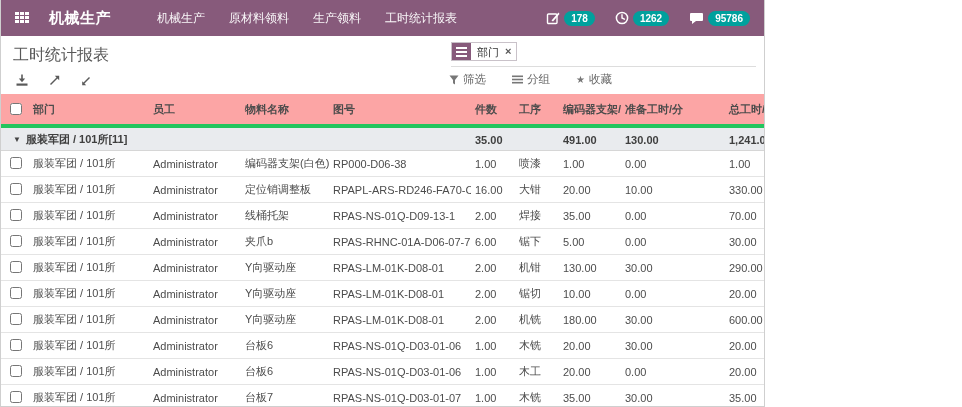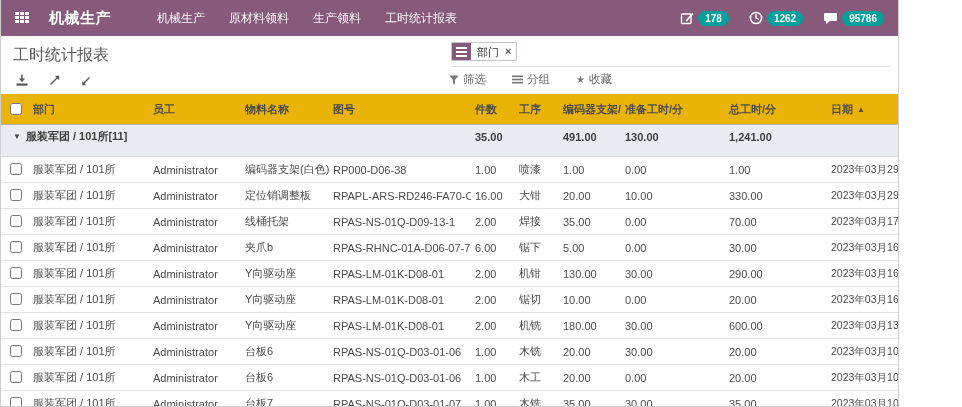--- a/index.html
+++ b/index.html
@@ -6,21 +6,21 @@
     --brand:#875A7B;
     --badge:#00A09D;
     --text:#4c4c4c;
     --muted:#666;
     --row-border:#e4e4e4;
     --group-bg:#e9ebee;
   }
   *{box-sizing:border-box;}
   html,body{margin:0;padding:0;background:#fff;}
   body{font-family:"Liberation Sans","DejaVu Sans",sans-serif;color:var(--text);}
-  .screen{width:899px;height:407px;overflow:hidden;border:1px solid #cfcfcf;border-top:none;position:relative;background:#eab308;}
+  .screen{width:765px;height:407px;overflow:hidden;border:1px solid #cfcfcf;border-top:none;position:relative;background:#fca5a5;}
 
   
   .topbar{height:36px;background:var(--brand);display:flex;align-items:center;padding:0 14px;color:#fff;}
   .apps-btn{width:16px;height:13px;display:grid;grid-template-columns:repeat(3,4px);grid-auto-rows:3px;gap:1px;cursor:pointer;margin-right:18px;}
   .apps-btn i{background:#fff;display:block;}
   .app-name{font-size:15px;font-weight:bold;margin-right:46px;letter-spacing:.5px;}
   .menu{display:flex;gap:24px;font-size:12px;}
   .menu-item{cursor:pointer;opacity:.95;}
   .systray{margin-left:auto;display:flex;gap:20px;align-items:center;}
   .systray-item{display:flex;align-items:center;gap:4px;cursor:pointer;}
@@ -47,21 +47,21 @@
   
   table{width:962px;border-collapse:collapse;table-layout:fixed;font-size:11px;}
   th,td{padding:5px 4px;overflow:hidden;white-space:nowrap;text-overflow:clip;}
   thead th{font-weight:bold;color:#4c4c4c;text-align:left;border-bottom:1px solid #b5b5b5;padding-top:8px;padding-bottom:7px;cursor:pointer;}
   thead th.num, td.num{text-align:left;}
   .cb-cell{padding:3px 0 2px 9px;}
   .cb-cell input{width:12px;height:12px;margin:0;cursor:pointer;}
   tbody td{border-top:1px solid var(--row-border);color:#4c4c4c;}
   tr.data-row{background:#fff;cursor:pointer;}
   tr.group-row{background:var(--group-bg);font-weight:bold;cursor:pointer;}
-  tr.group-row td{border-top:1px solid #22c55e;border-bottom:1px solid #d6d6d6;padding-top:4px;padding-bottom:12px;color:#3f3f3f;}
+  tr.group-row td{border-top:4px solid #22c55e;border-bottom:1px solid #d6d6d6;padding-top:4px;padding-bottom:3px;color:#3f3f3f;}
   .group-label-cell{padding-left:12px;}
   .caret{font-size:8px;display:inline-block;margin-right:5px;vertical-align:1px;color:#444;}
   .sort-arrow{font-size:8px;margin-left:4px;vertical-align:1px;}
   td.date,th.date{font-size:10.5px;}
 </style>
 </head>
 <body>
 
 <div class="screen">
 

